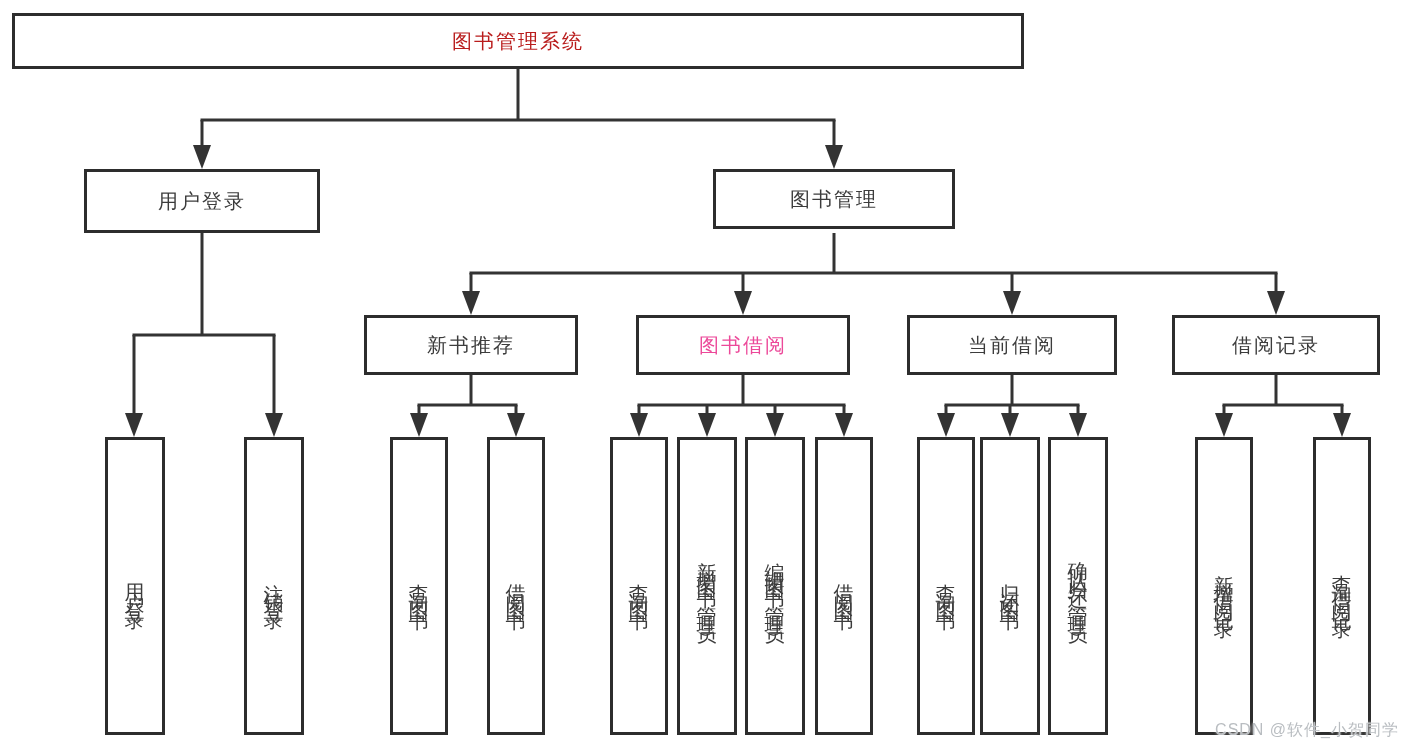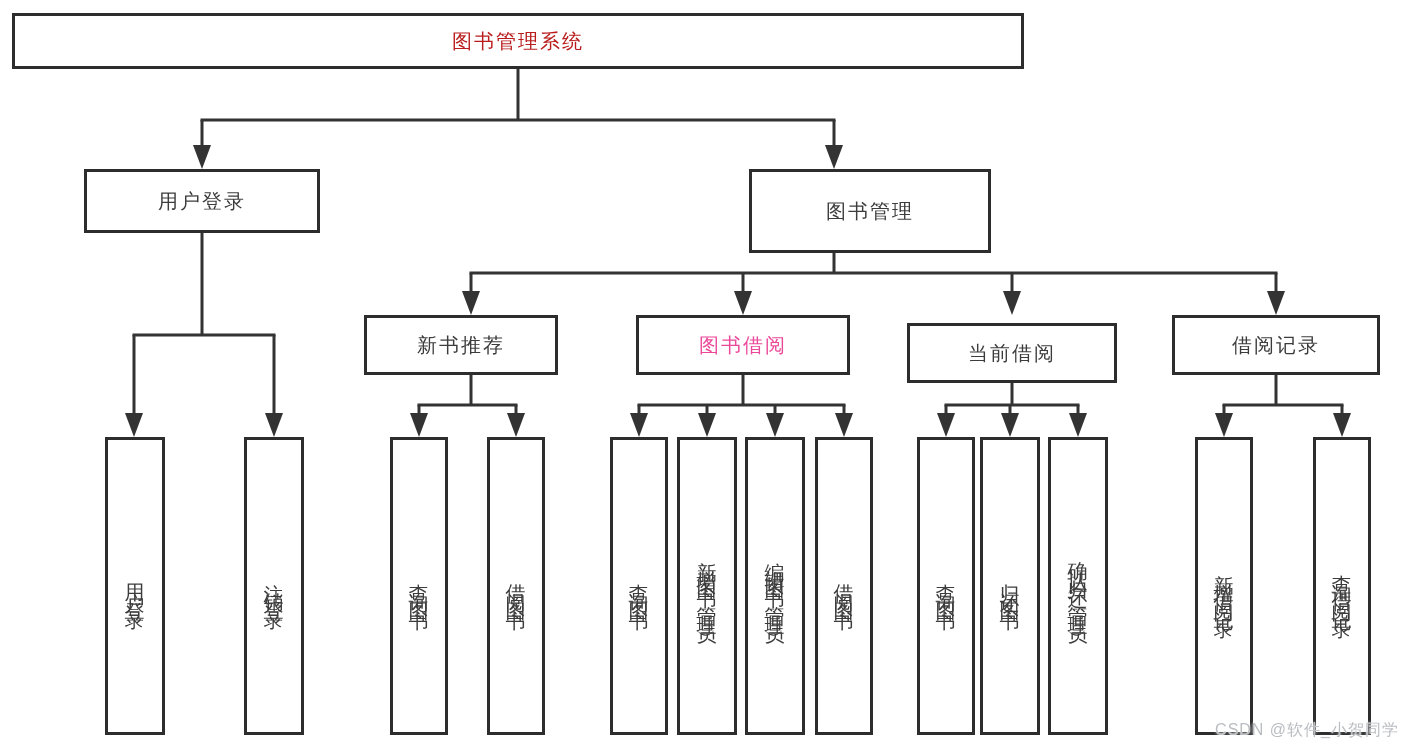--- a/index.html
+++ b/index.html
@@ -110,24 +110,24 @@
       <line x1="1276" y1="375" x2="1276" y2="405" stroke="#333333" stroke-width="3"></line>
       <line x1="1222.5" y1="405" x2="1343.5" y2="405" stroke="#333333" stroke-width="3"></line>
       <line x1="1224" y1="405" x2="1224" y2="415" stroke="#333333" stroke-width="3"></line>
       <polygon points="1215,413 1233,413 1224,437" fill="#333333"></polygon>
       <line x1="1342" y1="405" x2="1342" y2="415" stroke="#333333" stroke-width="3"></line>
       <polygon points="1333,413 1351,413 1342,437" fill="#333333"></polygon>
     </svg>
   <div class="watermark">CSDN @软件_小贺同学</div>
 <div class="box h" style="left: 12px; top: 13px; width: 1012px; height: 56px; border-color: rgb(45, 45, 45); color: #b91c1c;">图书管理系统</div>
     <div class="box h" style="left: 84px; top: 169px; width: 236px; height: 64px; border-color: rgb(45, 45, 45); color: rgb(60, 60, 60);">用户登录</div>
-    <div class="box h" style="left: 713px; top: 169px; width: 242px; height: 84px; border-color: rgb(45, 45, 45); color: rgb(60, 60, 60); margin-left: 36px;">图书管理</div>
-    <div class="box h" style="left: 364px; top: 315px; width: 194px; height: 60px; border-color: rgb(45, 45, 45); color: rgb(60, 60, 60);">新书推荐</div>
+    <div class="box h" style="left: 713px; top: 169px; width: 242px; height: 60px; border-color: rgb(45, 45, 45); color: rgb(60, 60, 60);">图书管理</div>
+    <div class="box h" style="left: 364px; top: 315px; width: 214px; height: 60px; border-color: rgb(45, 45, 45); color: rgb(60, 60, 60);">新书推荐</div>
     <div class="box h" style="left: 636px; top: 315px; width: 214px; height: 60px; border-color: rgb(45, 45, 45); color: #ec4899;">图书借阅</div>
-    <div class="box h" style="left: 907px; top: 315px; width: 210px; height: 60px; border-color: rgb(45, 45, 45); color: rgb(60, 60, 60); margin-top: 8px;">当前借阅</div>
+    <div class="box h" style="left: 907px; top: 315px; width: 210px; height: 60px; border-color: rgb(45, 45, 45); color: rgb(60, 60, 60);">当前借阅</div>
     <div class="box h" style="left: 1172px; top: 315px; width: 208px; height: 60px; border-color: rgb(45, 45, 45); color: rgb(60, 60, 60); text-align: right;">借阅记录</div>
     <div class="box v" style="left: 105px; top: 437px; width: 60px; height: 298px; border-color: rgb(45, 45, 45); color: rgb(60, 60, 60);">用户登录</div>
     <div class="box v" style="left: 244px; top: 437px; width: 60px; height: 298px; border-color: rgb(45, 45, 45); color: rgb(60, 60, 60);">注销登录</div>
     <div class="box v" style="left: 390px; top: 437px; width: 58px; height: 298px; border-color: rgb(45, 45, 45); color: rgb(60, 60, 60);">查询图书</div>
     <div class="box v" style="left: 487px; top: 437px; width: 58px; height: 298px; border-color: rgb(45, 45, 45); color: rgb(60, 60, 60);">借阅图书</div>
     <div class="box v" style="left: 610px; top: 437px; width: 58px; height: 298px; border-color: rgb(45, 45, 45); color: rgb(60, 60, 60);">查询图书</div>
     <div class="box v" style="left: 677px; top: 437px; width: 60px; height: 298px; border-color: rgb(45, 45, 45); color: rgb(60, 60, 60);">新增图书（管理员）</div>
     <div class="box v" style="left: 745px; top: 437px; width: 60px; height: 298px; border-color: rgb(45, 45, 45); color: rgb(60, 60, 60);">编辑图书（管理员）</div>
     <div class="box v" style="left: 815px; top: 437px; width: 58px; height: 298px; border-color: rgb(45, 45, 45); color: rgb(60, 60, 60);">借阅图书</div>
     <div class="box v" style="left: 917px; top: 437px; width: 58px; height: 298px; border-color: rgb(45, 45, 45); color: rgb(60, 60, 60);">查询图书</div>

